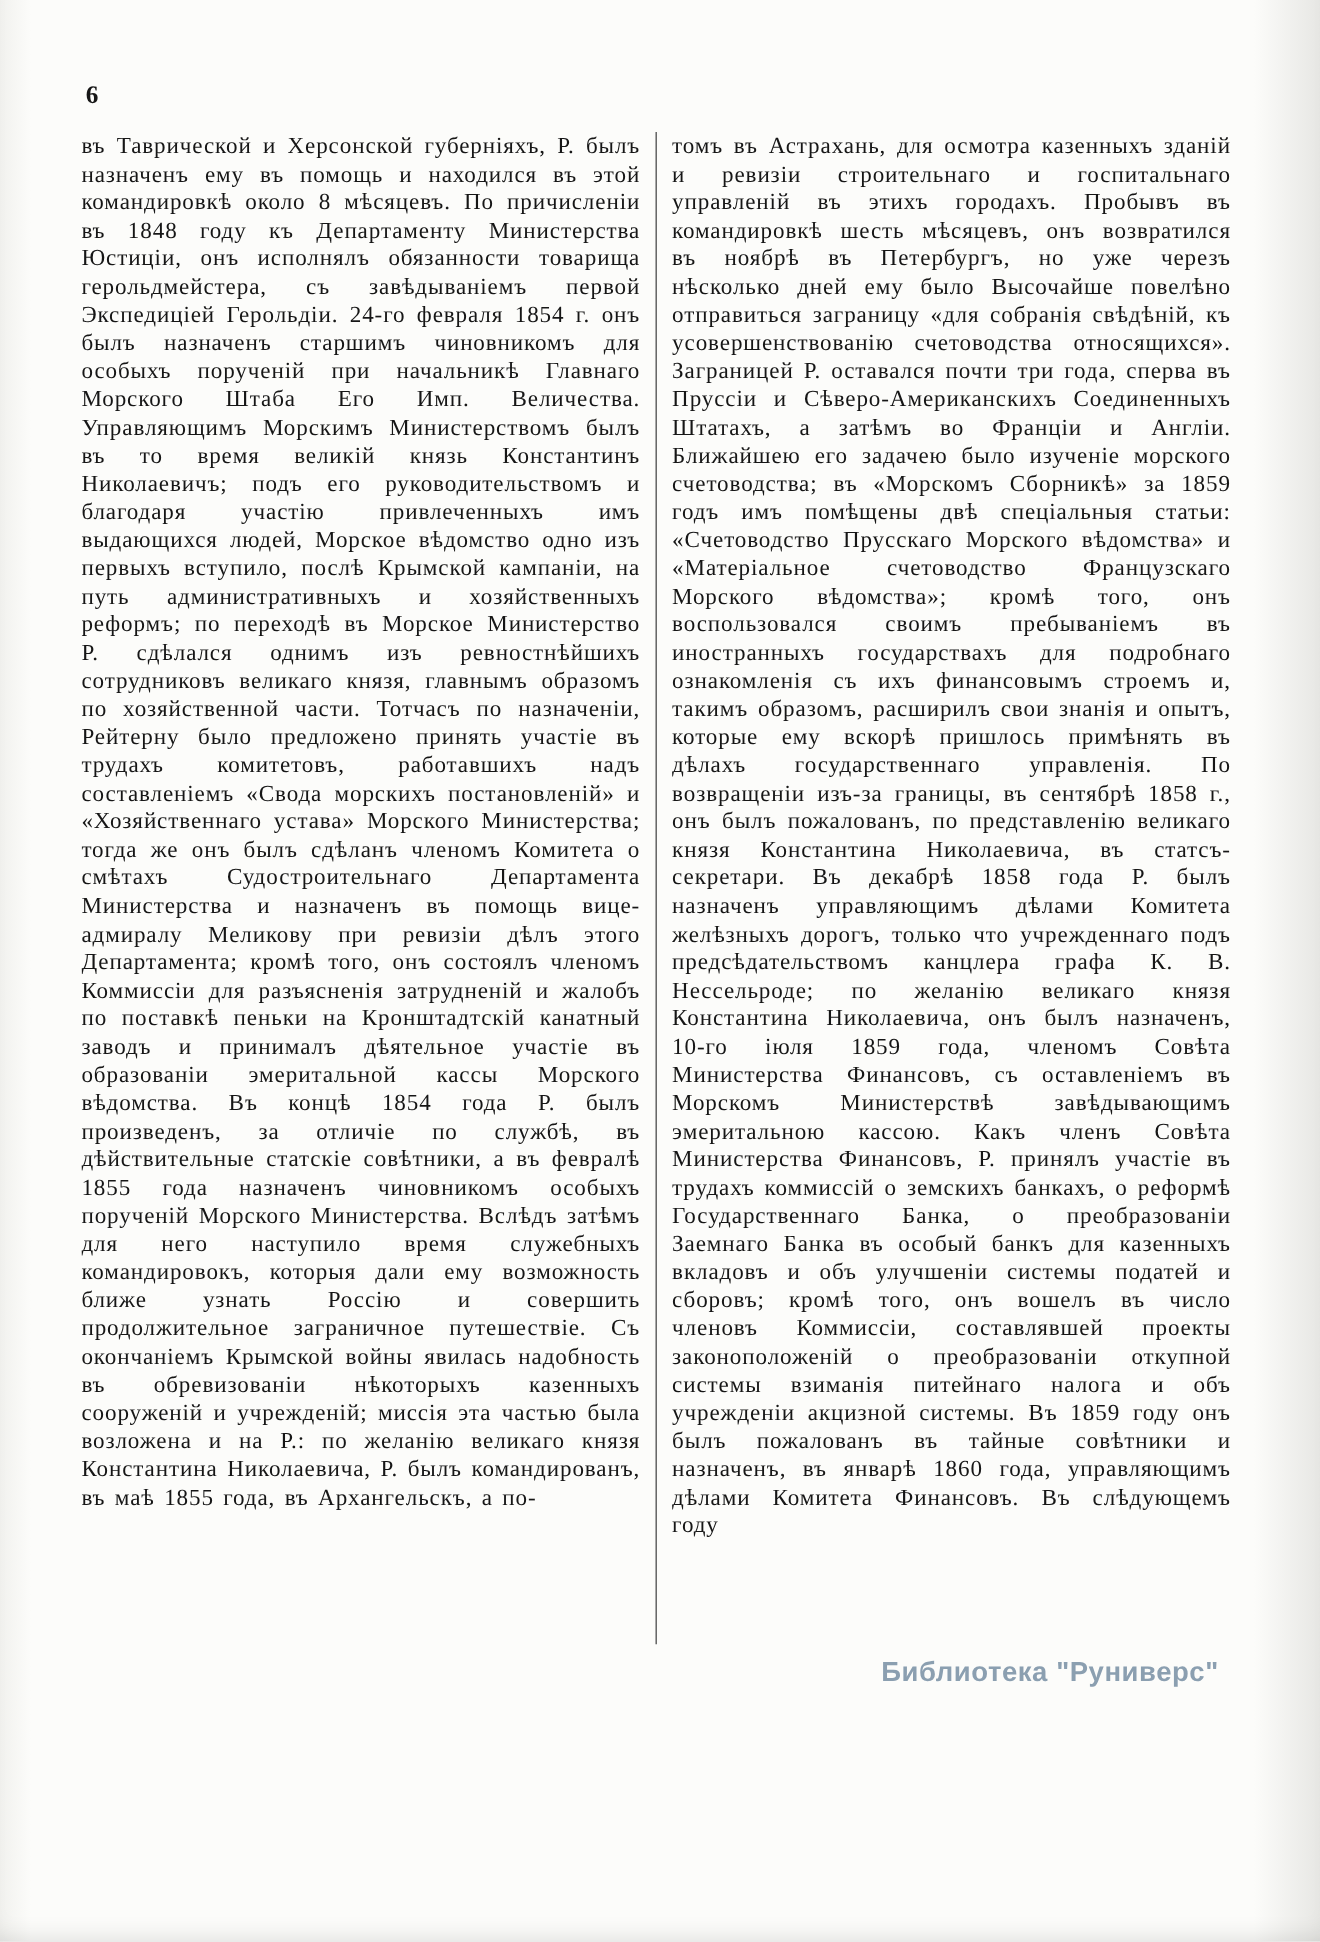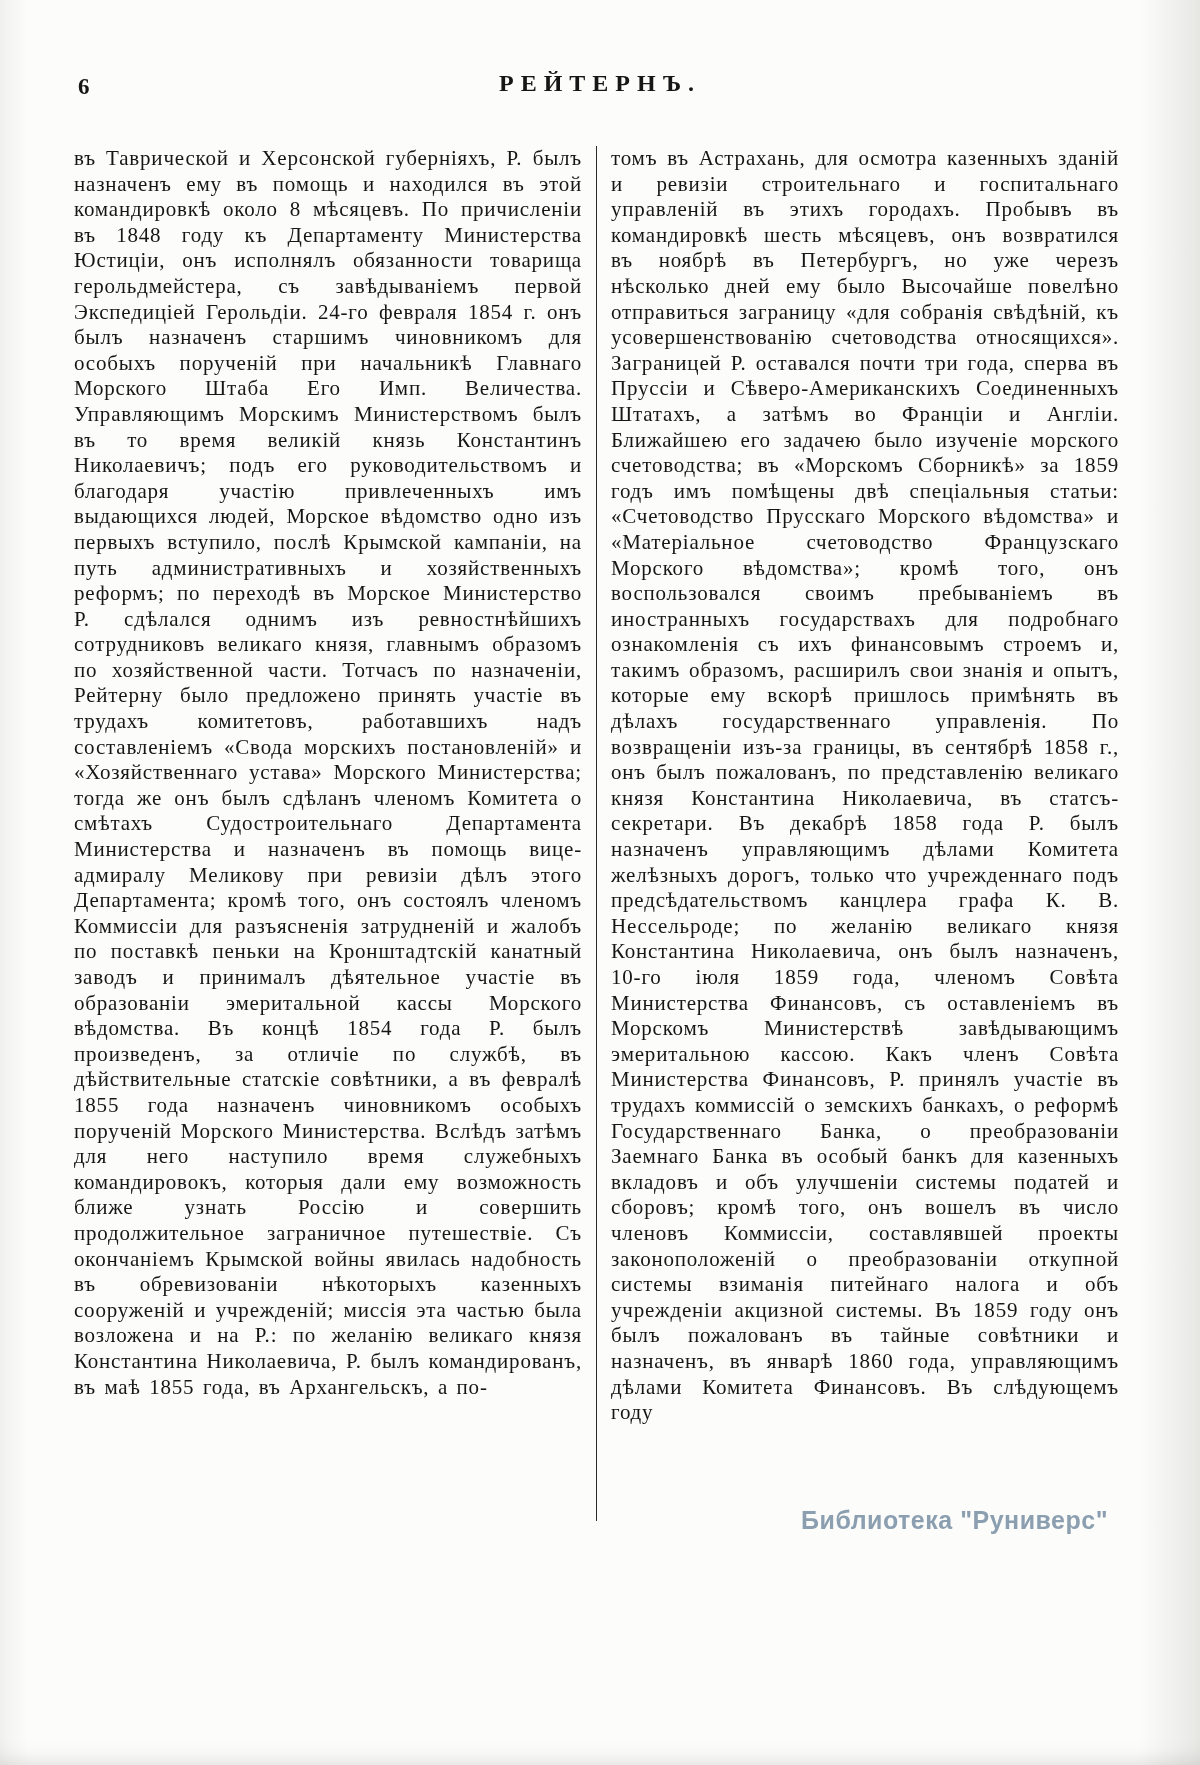--- a/index.html
+++ b/index.html
@@ -33,21 +33,21 @@
     left: 0;
     width: 100%;
     margin: 0;
     text-align: center;
     font-size: 24px;
     font-weight: bold;
     letter-spacing: 7px;
   }
   .columns {
     position: absolute;
-    top: 146px;
+    top: 120px;
     left: 74px;
     width: 1056px;
     height: 1375px;
     display: flex;
     overflow: hidden;
   }
   .col {
     width: 508px;
     font-size: 21px;
     line-height: 25.6px;
@@ -73,21 +73,20 @@
     opacity: 0.9;
   }
 </style>
 </head>
 <body>
 
 <div class="page">
 
   <span class="page-number">6</span>
 
-  <h1 class="page-header">РЕЙТЕРНЪ.</h1>
 
   <div class="columns">
     <div class="col">въ Таврической и Херсонской губерніяхъ, Р. былъ назначенъ ему въ помощь и находился въ этой командировкѣ около 8 мѣсяцевъ. По причисленіи въ 1848 году къ Департаменту Министерства Юстиціи, онъ исполнялъ обязанности товарища герольдмейстера, съ завѣдываніемъ первой Экспедиціей Герольдіи. 24-го февраля 1854 г. онъ былъ назначенъ старшимъ чиновникомъ для особыхъ порученій при начальникѣ Главнаго Морского Штаба Его Имп. Величества. Управляющимъ Морскимъ Министерствомъ былъ въ то время великій князь Константинъ Николаевичъ; подъ его руководительствомъ и благодаря участію привлеченныхъ имъ выдающихся людей, Морское вѣдомство одно изъ первыхъ вступило, послѣ Крымской кампаніи, на путь административныхъ и хозяйственныхъ реформъ; по переходѣ въ Морское Министерство Р. сдѣлался однимъ изъ ревностнѣйшихъ сотрудниковъ великаго князя, главнымъ образомъ по хозяйственной части. Тотчасъ по назначеніи, Рейтерну было предложено принять участіе въ трудахъ комитетовъ, работавшихъ надъ составленіемъ «Свода морскихъ постановленій» и «Хозяйственнаго устава» Морского Министерства; тогда же онъ былъ сдѣланъ членомъ Комитета о смѣтахъ Судостроительнаго Департамента Министерства и назначенъ въ помощь вице-адмиралу Меликову при ревизіи дѣлъ этого Департамента; кромѣ того, онъ состоялъ членомъ Коммиссіи для разъясненія затрудненій и жалобъ по поставкѣ пеньки на Кронштадтскій канатный заводъ и принималъ дѣятельное участіе въ образованіи эмеритальной кассы Морского вѣдомства. Въ концѣ 1854 года Р. былъ произведенъ, за отличіе по службѣ, въ дѣйствительные статскіе совѣтники, а въ февралѣ 1855 года назначенъ чиновникомъ особыхъ порученій Морского Министерства. Вслѣдъ затѣмъ для него наступило время служебныхъ командировокъ, которыя дали ему возможность ближе узнать Россію и совершить продолжительное заграничное путешествіе. Съ окончаніемъ Крымской войны явилась надобность въ обревизованіи нѣкоторыхъ казенныхъ сооруженій и учрежденій; миссія эта частью была возложена и на Р.: по желанію великаго князя Константина Николаевича, Р. былъ командированъ, въ маѣ 1855 года, въ Архангельскъ, а по-</div>
     <div class="divider"></div>
     <div class="col">томъ въ Астрахань, для осмотра казенныхъ зданій и ревизіи строительнаго и госпитальнаго управленій въ этихъ городахъ. Пробывъ въ командировкѣ шесть мѣсяцевъ, онъ возвратился въ ноябрѣ въ Петербургъ, но уже черезъ нѣсколько дней ему было Высочайше повелѣно отправиться заграницу «для собранія свѣдѣній, къ усовершенствованію счетоводства относящихся». Заграницей Р. оставался почти три года, сперва въ Пруссіи и Сѣверо-Американскихъ Соединенныхъ Штатахъ, а затѣмъ во Франціи и Англіи. Ближайшею его задачею было изученіе морского счетоводства; въ «Морскомъ Сборникѣ» за 1859 годъ имъ помѣщены двѣ спеціальныя статьи: «Счетоводство Прусскаго Морского вѣдомства» и «Матеріальное счетоводство Французскаго Морского вѣдомства»; кромѣ того, онъ воспользовался своимъ пребываніемъ въ иностранныхъ государствахъ для подробнаго ознакомленія съ ихъ финансовымъ строемъ и, такимъ образомъ, расширилъ свои знанія и опытъ, которые ему вскорѣ пришлось примѣнять въ дѣлахъ государственнаго управленія. По возвращеніи изъ-за границы, въ сентябрѣ 1858 г., онъ былъ пожалованъ, по представленію великаго князя Константина Николаевича, въ статсъ-секретари. Въ декабрѣ 1858 года Р. былъ назначенъ управляющимъ дѣлами Комитета желѣзныхъ дорогъ, только что учрежденнаго подъ предсѣдательствомъ канцлера графа К. В. Нессельроде; по желанію великаго князя Константина Николаевича, онъ былъ назначенъ, 10-го іюля 1859 года, членомъ Совѣта Министерства Финансовъ, съ оставленіемъ въ Морскомъ Министерствѣ завѣдывающимъ эмеритальною кассою. Какъ членъ Совѣта Министерства Финансовъ, Р. принялъ участіе въ трудахъ коммиссій о земскихъ банкахъ, о реформѣ Государственнаго Банка, о преобразованіи Заемнаго Банка въ особый банкъ для казенныхъ вкладовъ и объ улучшеніи системы податей и сборовъ; кромѣ того, онъ вошелъ въ число членовъ Коммиссіи, составлявшей проекты законоположеній о преобразованіи откупной системы взиманія питейнаго налога и объ учрежденіи акцизной системы. Въ 1859 году онъ былъ пожалованъ въ тайные совѣтники и назначенъ, въ январѣ 1860 года, управляющимъ дѣлами Комитета Финансовъ. Въ слѣдующемъ году</div>
   </div>
 
   <div class="watermark" style="color: rgb(127, 149, 169);">Библиотека "Руниверс"</div>
 
 </div>

